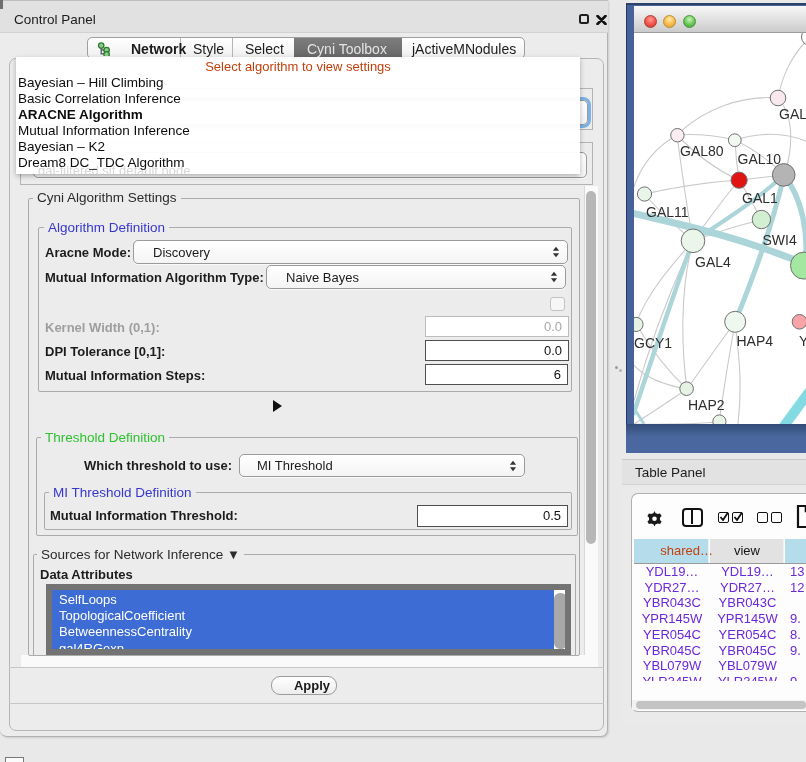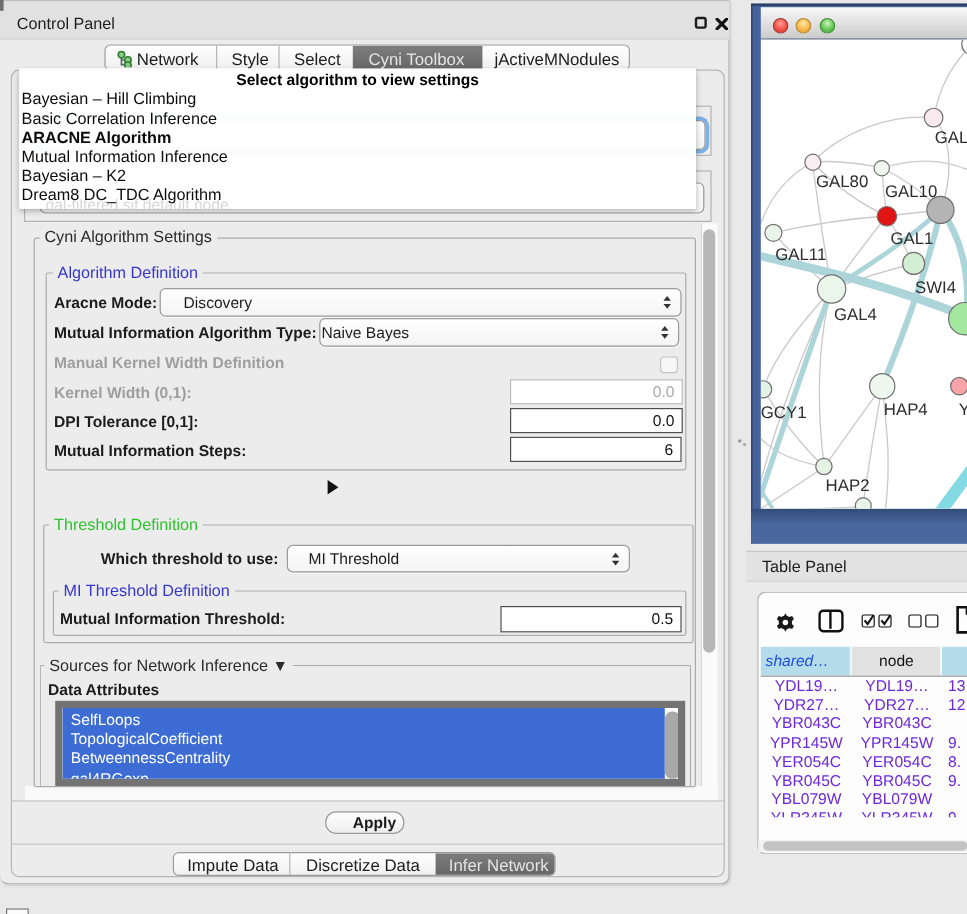--- a/index.html
+++ b/index.html
@@ -33,21 +33,21 @@
   <div class="abs" id="tabs" style="left:87px;top:37px;width:438px;height:22px;border:1px solid #9f9f9f;border-radius:5px;background:linear-gradient(#ffffff,#efefef);overflow:hidden;">
     <div class="abs" style="left:92px;top:0;width:1px;height:22px;background:#b5b5b5;"></div>
     <div class="abs" style="left:144px;top:0;width:1px;height:22px;background:#b5b5b5;"></div>
     <div class="abs" style="left:206px;top:0;width:108px;height:22px;background:linear-gradient(#7d7d7d,#646464);"></div>
     <svg class="abs" style="left:9px;top:3px;" width="15" height="15" viewBox="0 0 15 15">
       <path d="M4.2 6 L4.2 12.8 L8.5 12.8 M4.2 9 L8 9" stroke="#5c6470" stroke-width="1.4" fill="none"></path>
       <circle cx="4.2" cy="4.6" r="2.7" fill="#8cc98c" stroke="#2c7a2c" stroke-width="1.3"></circle>
       <circle cx="9.6" cy="9" r="2.7" fill="#8cc98c" stroke="#2c7a2c" stroke-width="1.3"></circle>
       <circle cx="9.6" cy="13.4" r="2.7" fill="#8cc98c" stroke="#2c7a2c" stroke-width="1.3"></circle>
     </svg>
-    <div class="abs lbl" style="left:26px;top:3px;font-size:14px;">Network</div>
+    <div class="abs lbl" style="left:43px;top:3px;font-size:14px;font-weight:bold;">Network</div>
     <div class="abs lbl" style="left:105px;top:3px;font-size:14px;">Style</div>
     <div class="abs lbl" style="left:157px;top:3px;font-size:14px;">Select</div>
     <div class="abs lbl" style="left:219px;top:3px;font-size:14px;color:#e4e4e4;">Cyni Toolbox</div>
     <div class="abs lbl" style="left:324px;top:3px;font-size:14px;">jActiveMNodules</div>
   </div>
 
   <div class="abs" style="left:20px;top:88px;width:573px;height:42px;border:1px solid #b3b3b3;"></div>
   <div class="abs" style="left:20px;top:142px;width:573px;height:43px;border:1px solid #b3b3b3;"></div>
 
   <div class="abs combo" style="left:33px;top:100px;width:555px;height:25px;box-shadow:0 0 0 3px rgba(86,157,229,.75);"></div>
@@ -67,27 +67,26 @@
   <div class="abs lbl b" style="left:45px;top:245px;">Aracne Mode:</div>
   <div class="abs combo" style="left:133px;top:240px;width:435px;height:24px;">
     <div class="abs lbl" style="left:19px;top:4px;">Discovery</div>
     <svg class="carets" width="9" height="13" viewBox="0 0 9 13">
         <path d="M4.5 0.5 L8 5 L1 5 Z" fill="#333"></path>
         <path d="M4.5 12.5 L8 8 L1 8 Z" fill="#333"></path>
       </svg>
   </div>
   <div class="abs lbl b" style="left:45px;top:270px;">Mutual Information Algorithm Type:</div>
   <div class="abs combo" style="left:266px;top:265px;width:300px;height:24px;">
-    <div class="abs lbl" style="left:1px;top:4px;">Naive Bayes</div>
+    <div class="abs lbl" style="left:19px;top:4px;">Naive Bayes</div>
     <svg class="carets" width="9" height="13" viewBox="0 0 9 13">
         <path d="M4.5 0.5 L8 5 L1 5 Z" fill="#333"></path>
         <path d="M4.5 12.5 L8 8 L1 8 Z" fill="#333"></path>
       </svg>
   </div>
-  <div class="abs lbl b dis" style="left:45px;top:295px;">Manual Kernel Width Definition</div>
   <div class="abs" style="left:550px;top:297px;width:15px;height:14px;border:1px solid #c3c3c3;border-radius:3px;background:#f6f6f6;"></div>
   <div class="abs lbl b dis" style="left:45px;top:320px;">Kernel Width (0,1):</div>
   <div class="abs field" style="left:425px;top:316px;width:144px;height:21px;border-color:#bcbcbc;color:#a8a8a8;line-height:19px;">0.0</div>
   <div class="abs lbl b" style="left:45px;top:344px;">DPI Tolerance [0,1]:</div>
   <div class="abs field" style="left:425px;top:340px;width:144px;height:21px;line-height:19px;">0.0</div>
   <div class="abs lbl b" style="left:45px;top:368px;">Mutual Information Steps:</div>
   <div class="abs field" style="left:425px;top:364px;width:143px;height:21px;line-height:19px;">6</div>
 
   <svg class="abs" style="left:271px;top:399px;" width="12" height="14" viewBox="0 0 12 14">
       <path d="M2 1 L11 7 L2 13 Z" fill="#111"></path>
@@ -117,31 +116,24 @@
   <div class="abs" style="left:46px;top:584px;width:525px;height:71px;background:#fff;border:6px solid #737373;overflow:hidden;">
     <div class="abs" style="left:0px;top:0px;width:502px;height:70px;background:#3d6cd4;"></div>
     <div class="abs" style="left:7px;top:2px;font-size:13px;color:#fff;line-height:16.2px;">SelfLoops<br>TopologicalCoefficient<br>BetweennessCentrality<br>gal4RGexp</div>
     <div class="abs" style="left:502px;top:3px;width:13px;height:56px;background:#a8a8a8;border-radius:6px;"></div>
   </div>
 
   <div class="abs" style="left:9px;top:667px;width:595px;height:1px;background:#c6c6c6;"></div>
   <div class="abs" style="left:271px;top:676px;width:66px;height:19px;background:linear-gradient(#ffffff,#ededed);border:1px solid #9b9b9b;border-radius:9px;text-align:center;font-size:13px;font-weight:bold;color:#1a1a1a;line-height:17px;padding-left:16px;">Apply</div>
   <div class="abs" style="left:9px;top:703px;width:595px;height:1px;background:#c6c6c6;"></div>
 
-  <div class="abs" style="left:144px;top:710px;width:319px;height:20px;border:1px solid #9b9b9b;border-radius:5px;background:linear-gradient(#ffffff,#f0f0f0);overflow:hidden;">
-    <div class="abs" style="left:96px;top:0;width:1px;height:20px;background:#b5b5b5;"></div>
-    <div class="abs" style="left:218px;top:0;width:101px;height:20px;background:linear-gradient(#7d7d7d,#646464);"></div>
-    <div class="abs lbl" style="left:11px;top:2px;font-size:14px;">Impute Data</div>
-    <div class="abs lbl" style="left:110px;top:2px;font-size:14px;">Discretize Data</div>
-    <div class="abs lbl" style="left:229px;top:2px;font-size:14px;color:#e4e4e4;">Infer Network</div>
-  </div>
 
   <div class="abs" style="left:16px;top:57px;width:564px;height:117px;background:rgba(255,255,255,0.96);box-shadow:0 2px 5px rgba(0,0,0,0.28);overflow:hidden;">
     <div class="abs" style="left:22px;top:106px;font-size:13px;color:rgba(110,110,110,0.28);">gal-filtered.sif default node</div>
-    <div class="abs" style="left:0;top:2px;width:564px;text-align:center;font-size:13px;font-weight:bold;color:#000000;">Select algorithm to view settings</div>
+    <div class="abs" style="left:0;top:2px;width:564px;text-align:center;font-size:13px;font-weight:normal;color:#c2410c;">Select algorithm to view settings</div>
     <div class="abs" style="left:2px;top:18px;font-size:13.5px;color:#0c0c0c;line-height:15.9px;">Bayesian – Hill Climbing<br>Basic Correlation Inference<br><span class="b">ARACNE Algorithm</span><br>Mutual Information Inference<br>Bayesian – K2<br>Dream8 DC_TDC Algorithm</div>
   </div>
 
   <div class="abs" style="left:626px;top:3px;width:180px;height:450px;background:#45639a;border-left:1px solid #24395e;border-top:2px solid #2c4269;"></div>
   <div class="abs" style="left:626px;top:424px;width:180px;height:29px;background:linear-gradient(#324c77,#4a689f 45%,#4a689f);"></div>
   <div class="abs" style="left:634px;top:6px;width:172px;height:27px;background:linear-gradient(#f8f8f8,#cbcbcb);border-bottom:1px solid #9c9c9c;">
     <div class="abs" style="left:10px;top:9px;width:13px;height:13px;border-radius:50%;background:radial-gradient(circle at 50% 32%,#ff9a92,#ee4d42 60%,#c93a30);border:1px solid #ad3a32;"></div>
     <div class="abs" style="left:29px;top:9px;width:13px;height:13px;border-radius:50%;background:radial-gradient(circle at 50% 32%,#ffe9a8,#f6b544 60%,#d99b2e);border:1px solid #b98d2e;"></div>
     <div class="abs" style="left:49px;top:9px;width:13px;height:13px;border-radius:50%;background:radial-gradient(circle at 50% 32%,#c8f5b6,#60c14f 60%,#46a436);border:1px solid #47963c;"></div>
   </div>
@@ -241,22 +233,22 @@
   <div class="abs" style="left:771px;top:512px;width:11px;height:11px;border:1.6px solid #111;border-radius:2px;"></div>
   <svg class="abs" style="left:796px;top:504px;" width="18" height="25" viewBox="0 0 18 25">
     <path d="M2 2 L10 2 L15 7 L15 23 L2 23 Z" fill="none" stroke="#111" stroke-width="2.2"></path>
     <path d="M9.5 2.5 L9.5 7.5 L14.5 7.5" fill="none" stroke="#111" stroke-width="1.6"></path>
   </svg>
 
   <div class="abs" style="left:634px;top:539px;width:172px;height:24px;">
     <div class="abs" style="left:0;top:0;width:75px;height:24px;background:#b5dcea;border-right:1px solid #e8f2f6;"></div>
     <div class="abs" style="left:76px;top:0;width:74px;height:24px;background:#e2e2e2;border-right:1px solid #f0f0f0;"></div>
     <div class="abs" style="left:151px;top:0;width:21px;height:24px;background:#b5dcea;"></div>
-    <div class="abs" style="left:4px;top:0;width:75px;text-align:left;font-size:13px;color:#1d4ed8;padding-top:4px;font-style:italic;">shared…</div>
-    <div class="abs" style="left:76px;top:0;width:74px;text-align:center;font-size:13px;color:#141414;padding-top:4px;">node</div>
+    <div class="abs" style="left:4px;top:0;width:75px;text-align:right;font-size:13px;color:#c2410c;padding-top:4px;">shared…</div>
+    <div class="abs" style="left:76px;top:0;width:74px;text-align:center;font-size:13px;color:#141414;padding-top:4px;">view</div>
   </div>
   <div class="abs" style="left:634px;top:563px;width:172px;height:1px;background:#9a9a9a;"></div>
 
   <div class="abs" style="left:634px;top:564px;width:172px;height:117px;overflow:hidden;font-size:13px;color:#6d28d9;">
     <div class="abs" style="left:0;top:0;width:76px;text-align:center;line-height:15.72px;">YDL19…<br>YDR27…<br>YBR043C<br>YPR145W<br>YER054C<br>YBR045C<br>YBL079W<br>YLR345W<br>YIL052C</div>
     <div class="abs" style="left:76px;top:0;width:75px;text-align:center;line-height:15.72px;">YDL19…<br>YDR27…<br>YBR043C<br>YPR145W<br>YER054C<br>YBR045C<br>YBL079W<br>YLR345W<br>YIL052C</div>
     <div class="abs" style="left:156px;top:0;width:30px;line-height:15.72px;">13<br>12<br>&nbsp;<br>9.<br>8.<br>9.<br>&nbsp;<br>9.<br>9.</div>
   </div>
 
   <div class="abs" style="left:632px;top:700px;width:174px;height:10px;background:#f2f2f2;"></div>

